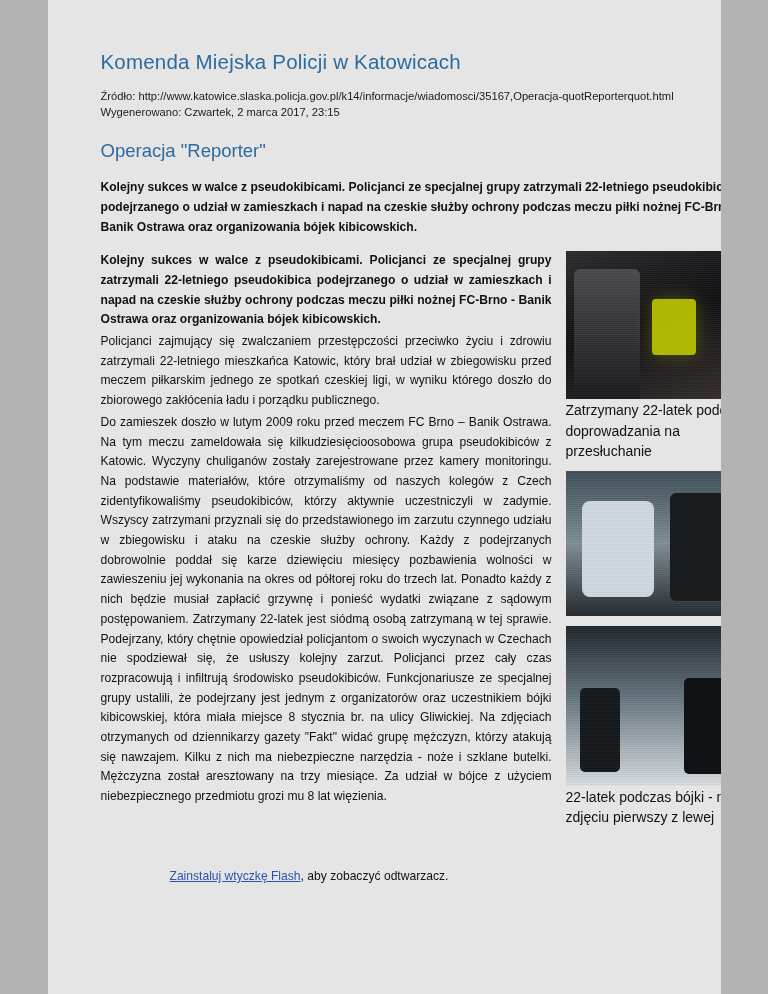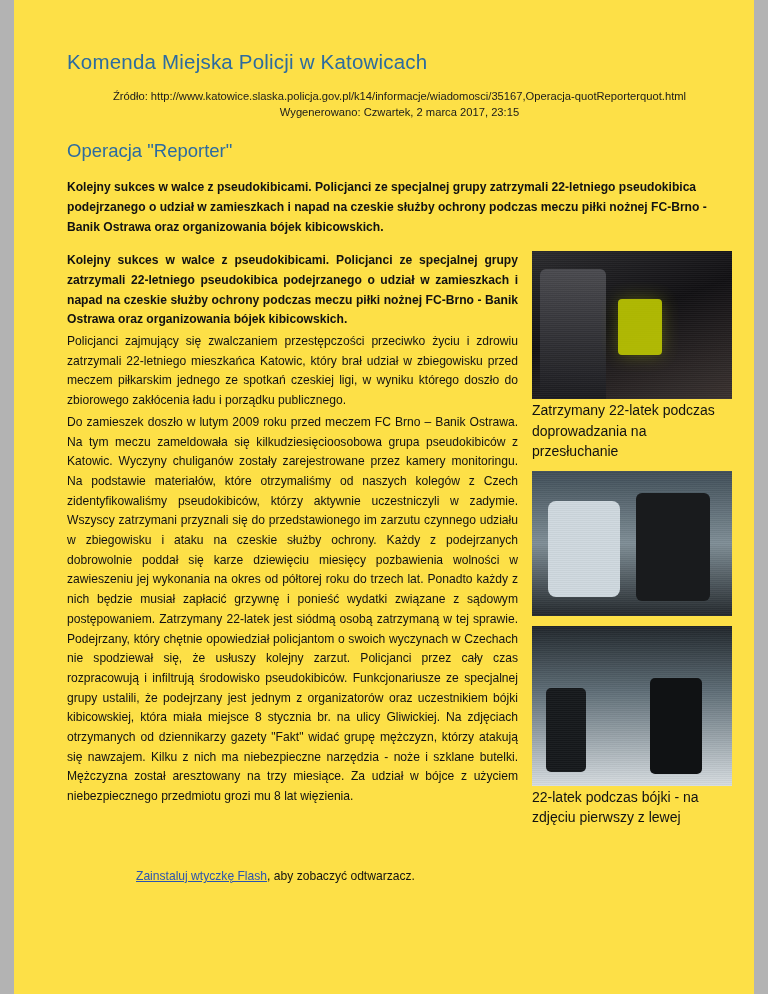--- a/index.html
+++ b/index.html
@@ -4,23 +4,23 @@
 <style>
   html, body {
     margin: 0;
     padding: 0;
     background: #b3b3b3;
   }
   body {
     font-family: "Liberation Sans", sans-serif;
   }
   .page {
-    width: 740px;
+    width: 673px;
     height: 994px;
-    background: #fde047;
+    background: #e5e5e5;
     position: relative;
     box-sizing: border-box;
     overflow: hidden;
     margin: 0 auto;
   }
   .content {
     position: absolute;
     left: 53px;
     top: 50px;
     width: 665px;
@@ -30,21 +30,20 @@
     font-weight: normal;
     color: #2c6ba0;
     margin: 0 0 14px 0;
     letter-spacing: 0.2px;
   }
   .meta {
     font-size: 11.2px;
     color: #1a1a1a;
     line-height: 1.45;
     margin-bottom: 20px;
-    text-align: center;
   }
   h2.article-title {
     font-size: 18.5px;
     font-weight: normal;
     color: #2c6ba0;
     margin: 0 0 16px 0;
   }
   .lead {
     font-size: 12.1px;
     font-weight: bold;

